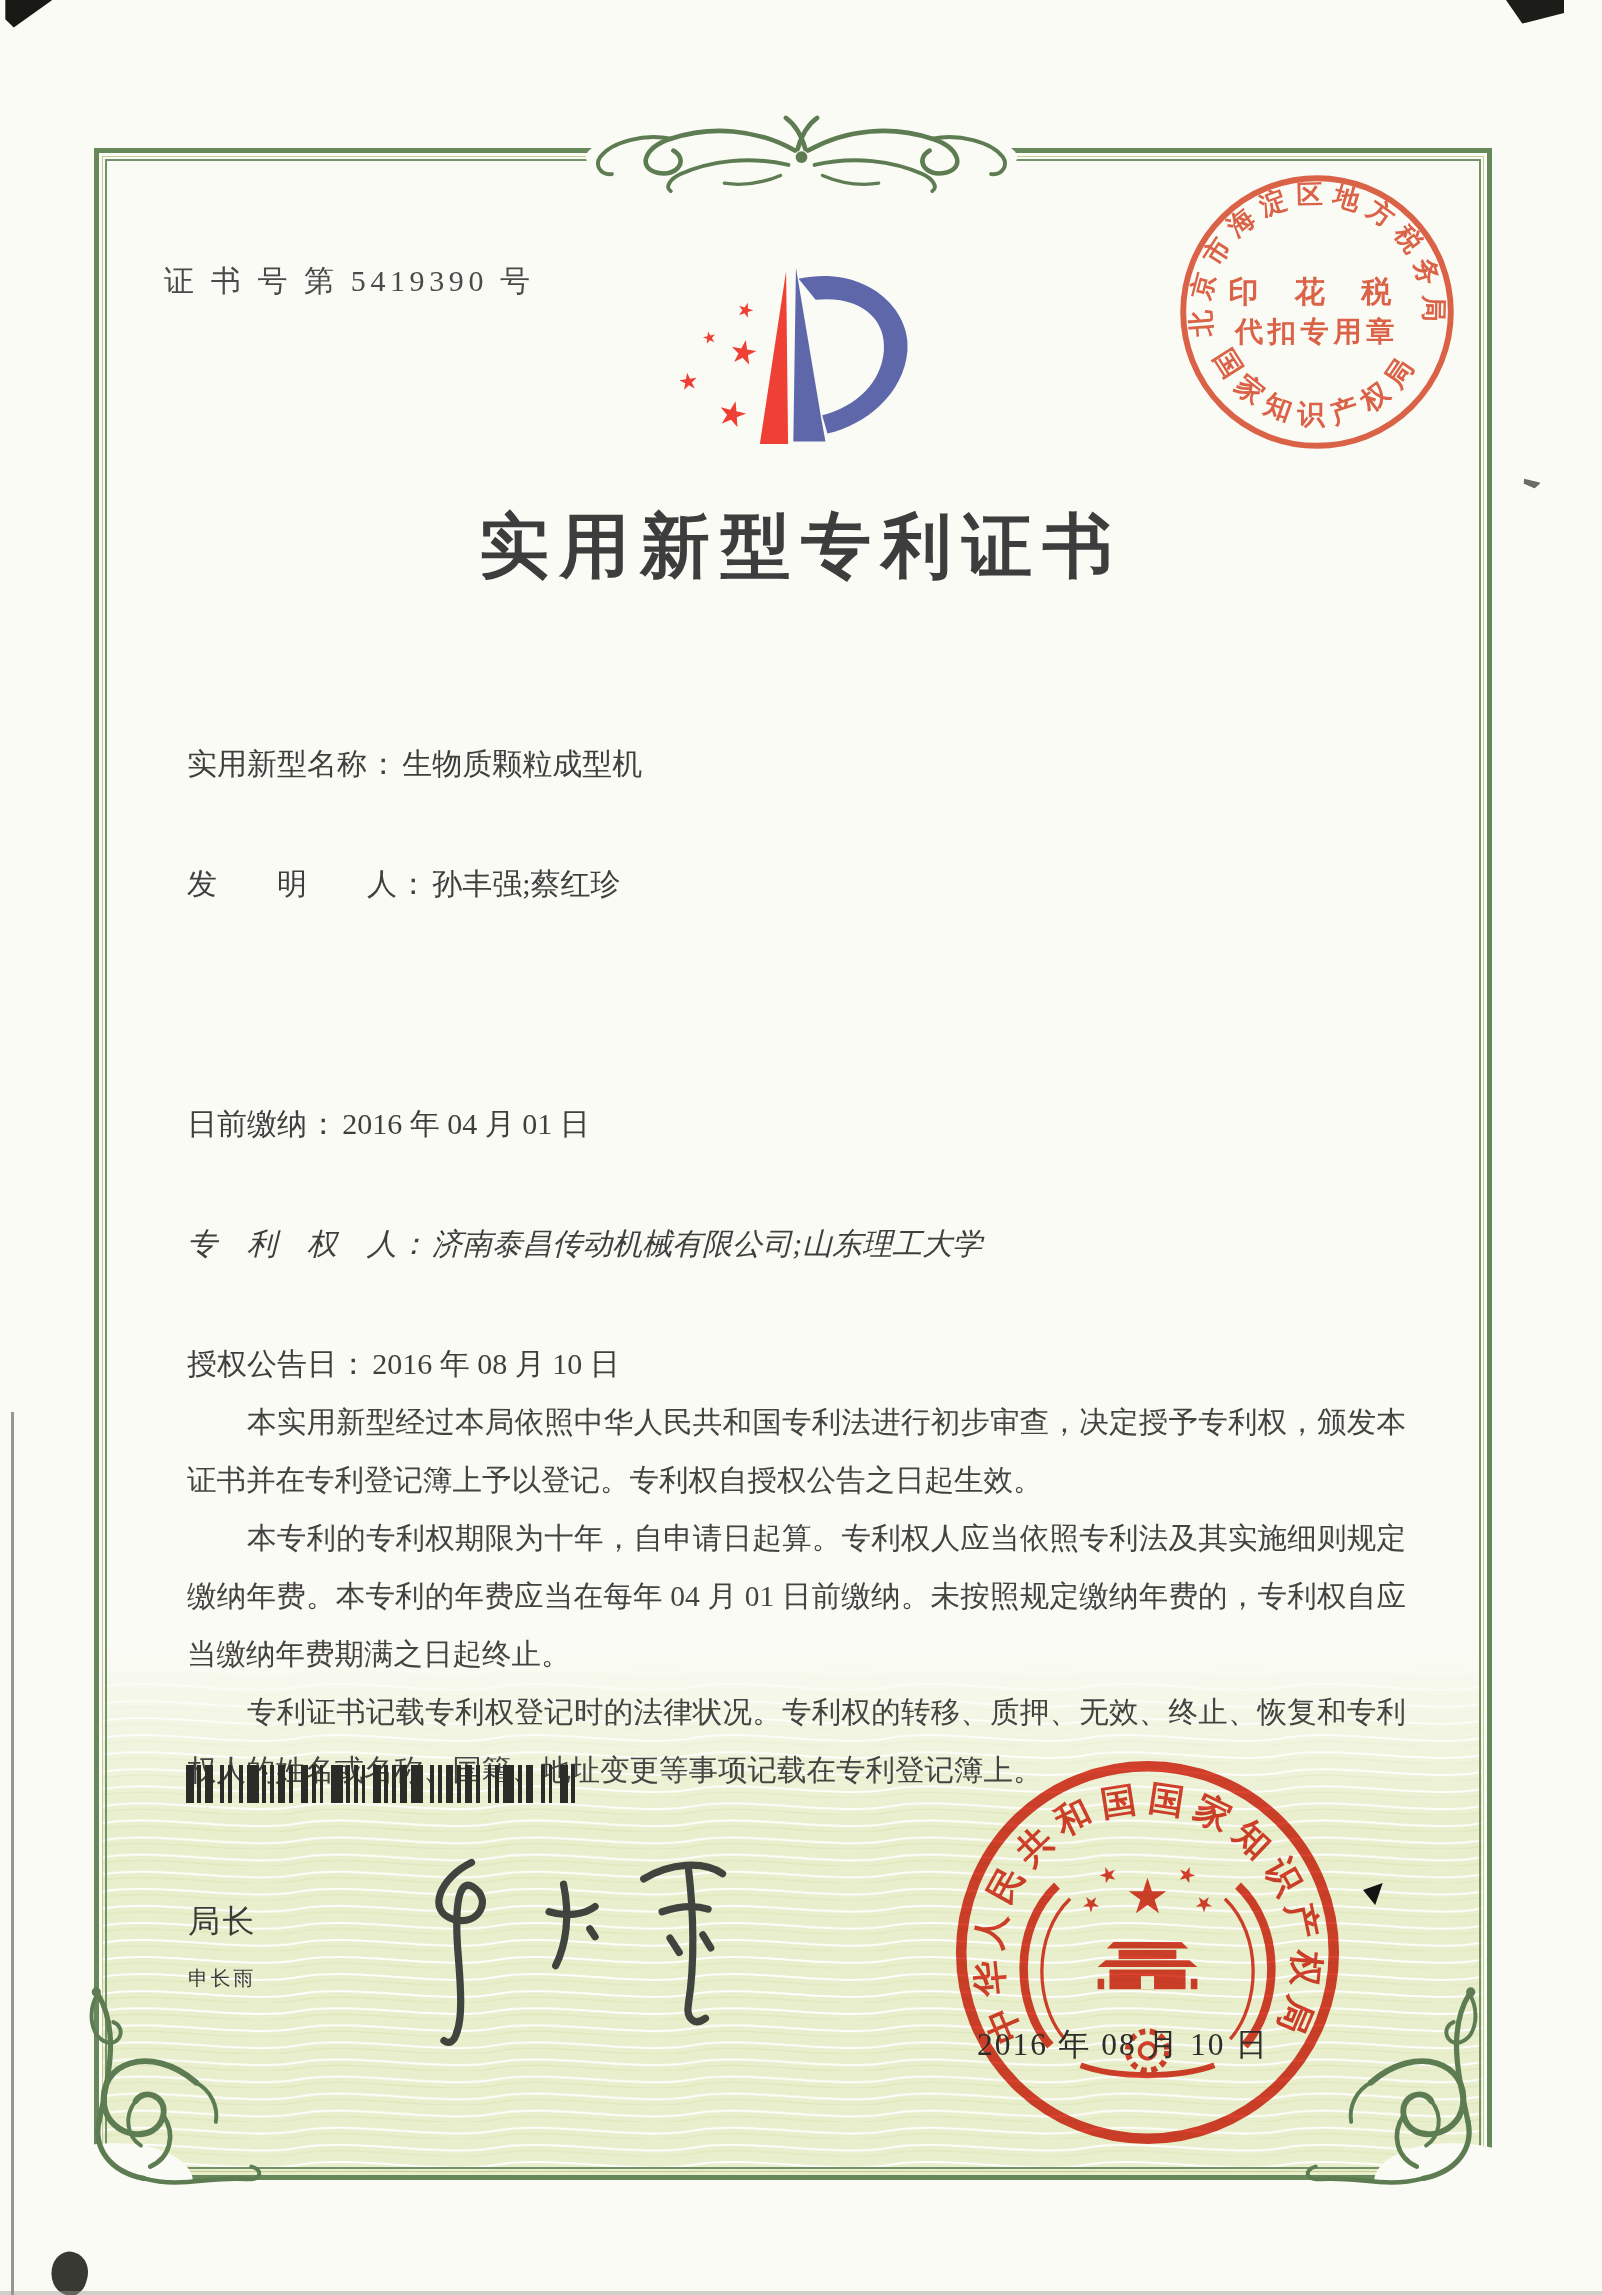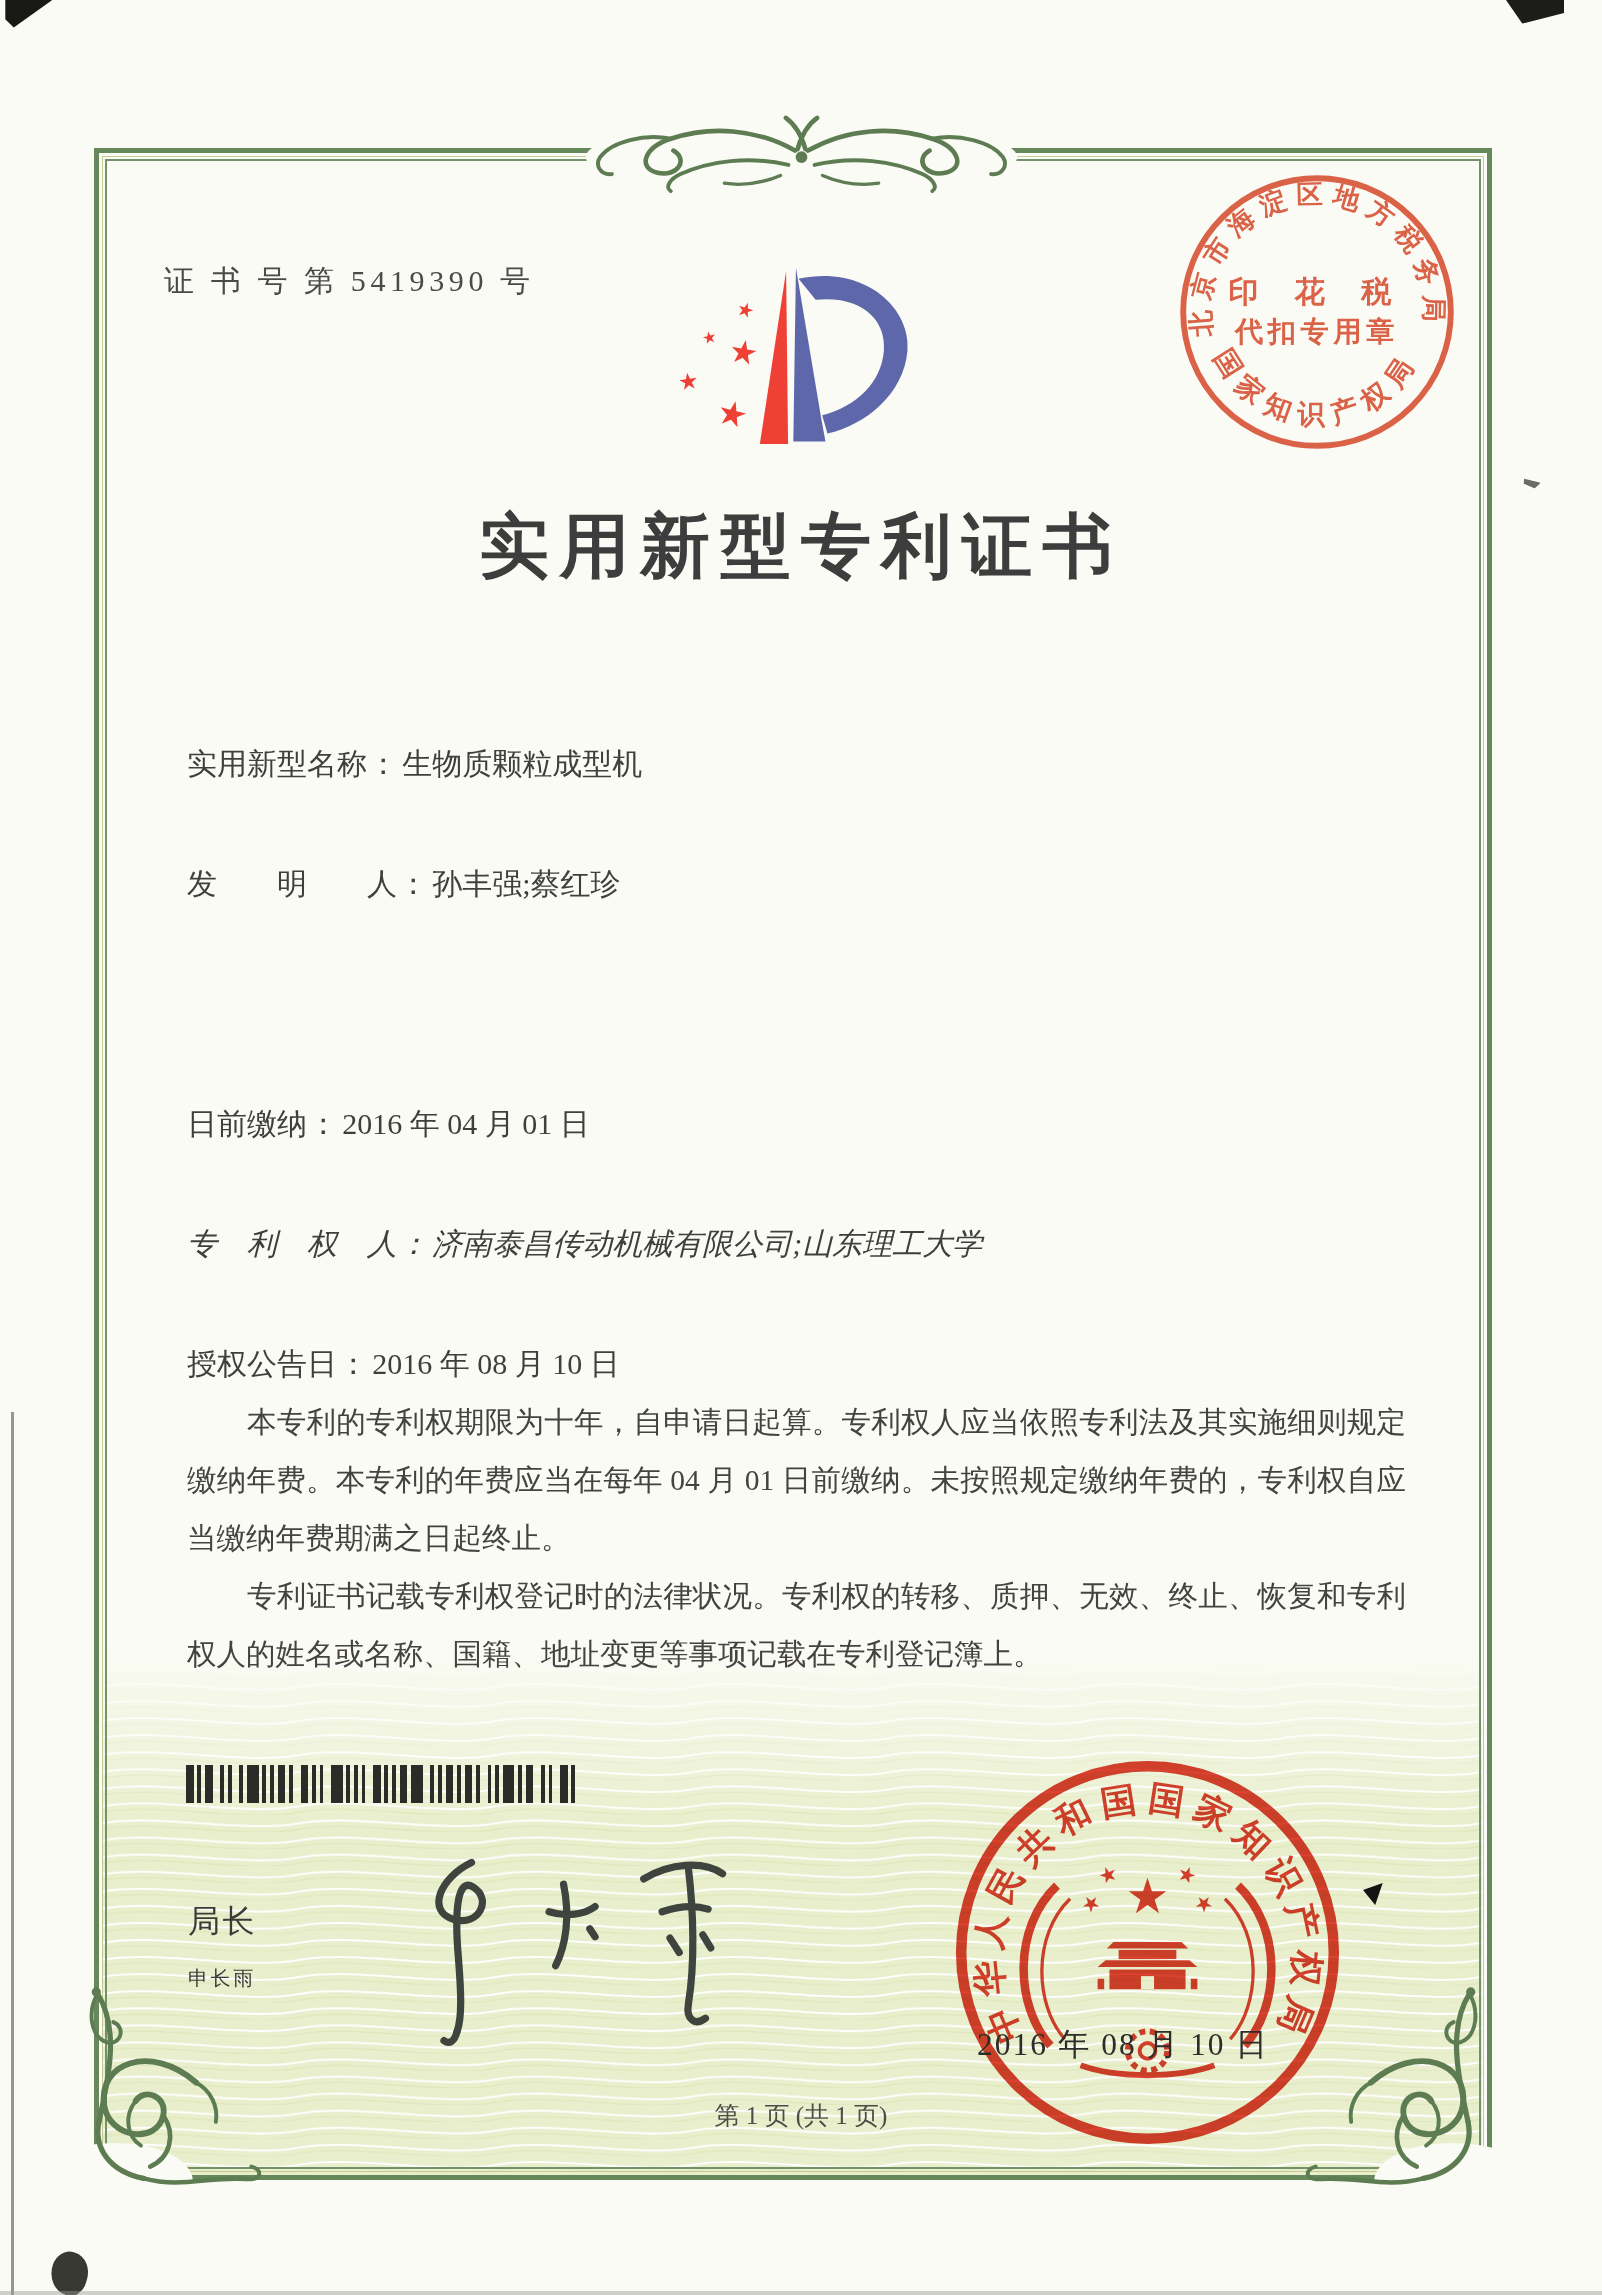--- a/index.html
+++ b/index.html
@@ -176,20 +176,21 @@
 
   <div class="title">实用新型专利证书</div>
 
   <div class="field f0"><span>实用新型名称</span><span class="sep">：</span><span>生物质颗粒成型机</span></div>
   <div class="field f1"><span>发　　明　　人</span><span class="sep">：</span><span>孙丰强;蔡红珍</span></div>
   <div class="field f3"><span>日前缴纳</span><span class="sep">：</span><span>2016 年 04 月 01 日</span></div>
   <div class="field f4"><span>专　利　权　人</span><span class="sep">：</span><span>济南泰昌传动机械有限公司;山东理工大学</span></div>
   <div class="field f5"><span>授权公告日</span><span class="sep">：</span><span>2016 年 08 月 10 日</span></div>
 
   <div class="paras">
+    <p>本实用新型经过本局依照中华人民共和国专利法进行初步审查，决定授予专利权，颁发本证书并在专利登记簿上予以登记。专利权自授权公告之日起生效。</p>
     <p>本专利的专利权期限为十年，自申请日起算。专利权人应当依照专利法及其实施细则规定缴纳年费。本专利的年费应当在每年 04 月 01 日前缴纳。未按照规定缴纳年费的，专利权自应当缴纳年费期满之日起终止。</p>
     <p>专利证书记载专利权登记时的法律状况。专利权的转移、质押、无效、终止、恢复和专利权人的姓名或名称、国籍、地址变更等事项记载在专利登记簿上。</p>
   </div>
 
   <div class="barcode">
       <span class="bc-bar" style="width: 1.96078%;"></span>
       <span class="bc-gap" style="width: 0.980392%;"></span>
       <span class="bc-bar" style="width: 0.980392%;"></span>
       <span class="bc-gap" style="width: 0.980392%;"></span>
       <span class="bc-bar" style="width: 1.96078%;"></span>
@@ -313,21 +314,20 @@
       <path d="M172,430 C126,378 122,272 180,216" stroke-width="5"></path>
       <path d="M424,430 C470,378 474,272 416,216" stroke-width="5"></path>
       <circle cx="298" cy="448" r="30" stroke-width="9" stroke-dasharray="9 7"></circle>
       <circle cx="298" cy="448" r="12" stroke-width="6"></circle>
       <path d="M196,470 C250,490 346,490 400,470" stroke-width="9"></path>
     </g>
   </svg>
 
   <div class="grant-date">2016 年 08 月 10 日</div>
 
-  <div class="footer">第 1 页 (共 1 页)</div>
 
   <div class="art art-tl"></div>
   <div class="art art-tr"></div>
   <div class="art art-left-line"></div>
   <div class="art art-bl"></div>
   <div class="art art-arrow"></div>
   <div class="art art-dash"></div>
   <div class="art art-bottom"></div>
 </div>
 

